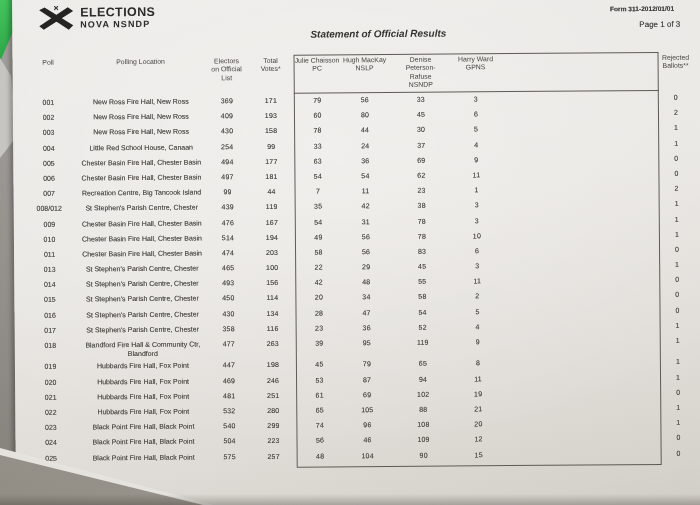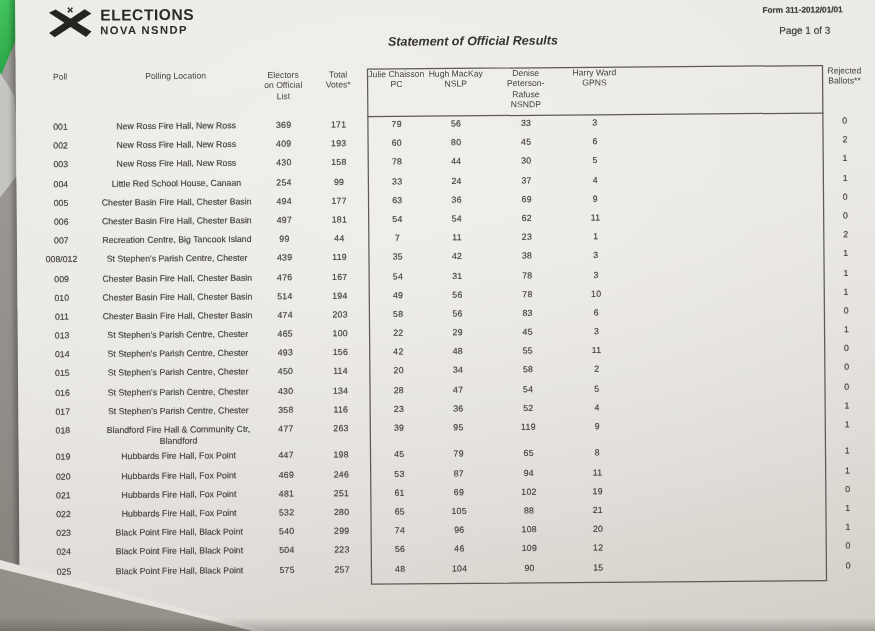--- a/index.html
+++ b/index.html
@@ -31,21 +31,21 @@
          pointer-events:none;}
 
   
   .doc-text{color:#3e3d3c;text-shadow:0 0 0.6px rgba(90,88,85,0.7);}
   .logo{position:absolute;left:26px;top:13px;display:flex;align-items:center;gap:6px;}
   .logo svg{display:block;}
   .logo-words{line-height:1;color:#2d2b29;}
   .logo-line1{font-size:12.5px;font-weight:700;letter-spacing:0.4px;}
   .logo-line2{font-size:9px;font-weight:700;letter-spacing:1.1px;margin-top:1px;}
   .form-no{position:absolute;right:38px;top:17px;font-size:6.6px;font-weight:700;text-align:right;}
-  .page-no{position:absolute;right:48px;top:32px;font-size:8px;text-align:right;}
+  .page-no{position:absolute;right:32px;top:32px;font-size:8px;text-align:right;}
   .title{position:absolute;left:238px;top:38px;width:256px;text-align:center;
          font-size:10px;font-weight:700;font-style:italic;color:#35332f;}
 
   .table{position:absolute;left:8px;top:64px;width:680px;}
   .grid-row{display:grid;grid-template-columns:55px 130px 42px 46px 47px 48px 64px 46px 160px 34px 8px;}
   .hdr{height:38px;align-items:start;}
   .hcell{font-size:6.9px;line-height:8.4px;text-align:center;white-space:pre-line;padding-top:2px;color:#45433f;}
   .candidate-box{position:absolute;left:273px;top:0;width:365px;height:413px;
          border:1px solid #5e5b56;pointer-events:none;}
   .hdr-sep{position:absolute;left:273px;top:38px;width:365px;height:0;border-top:1px solid #5e5b56;}

